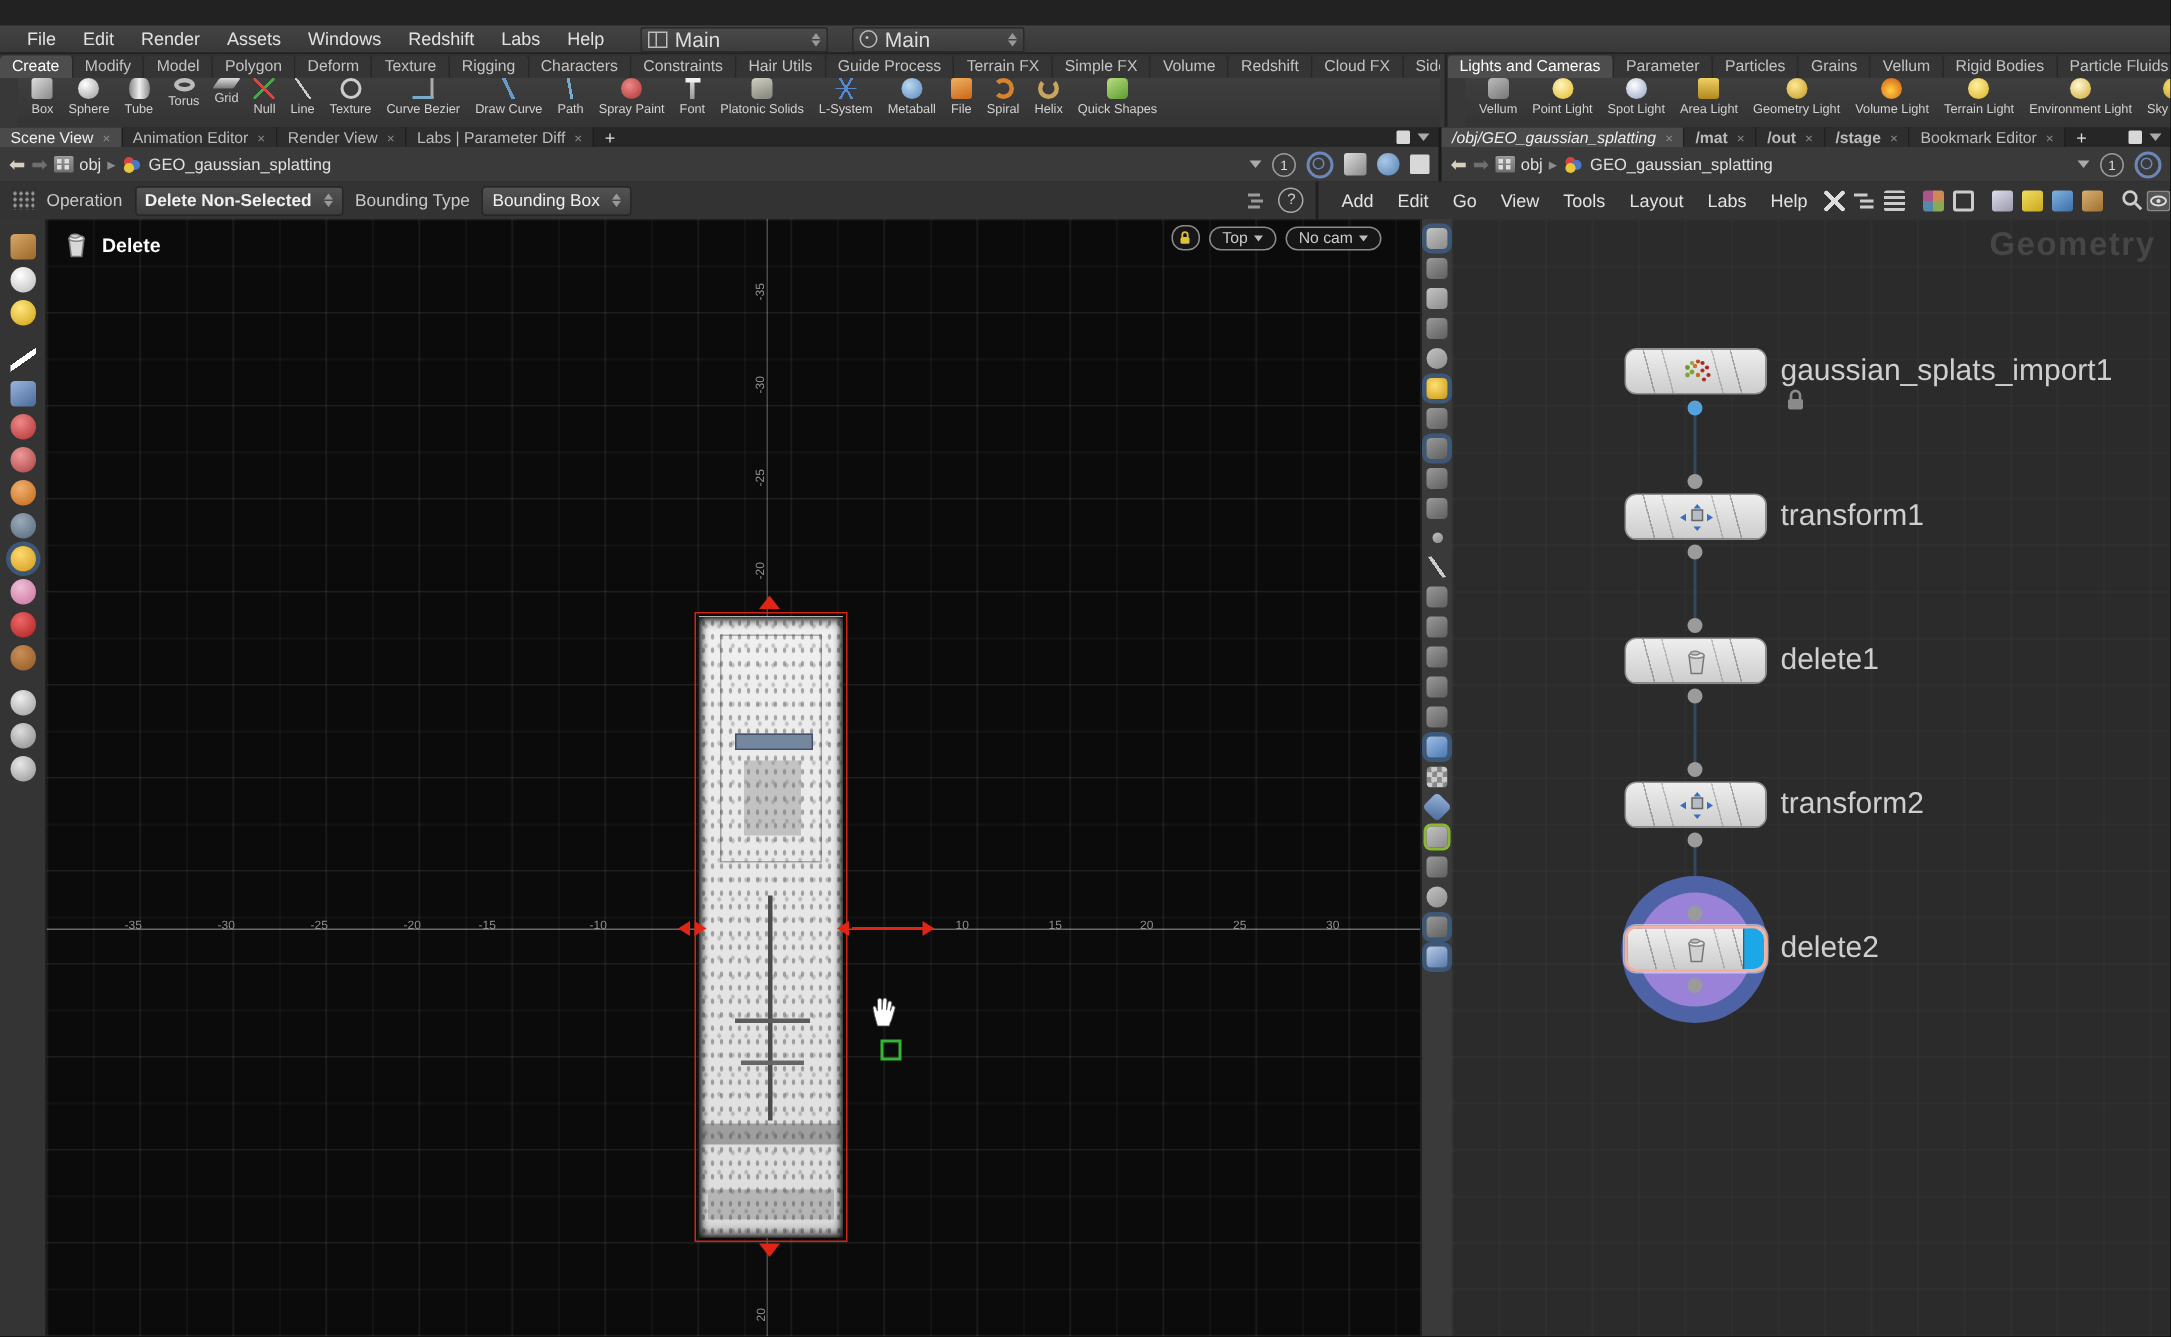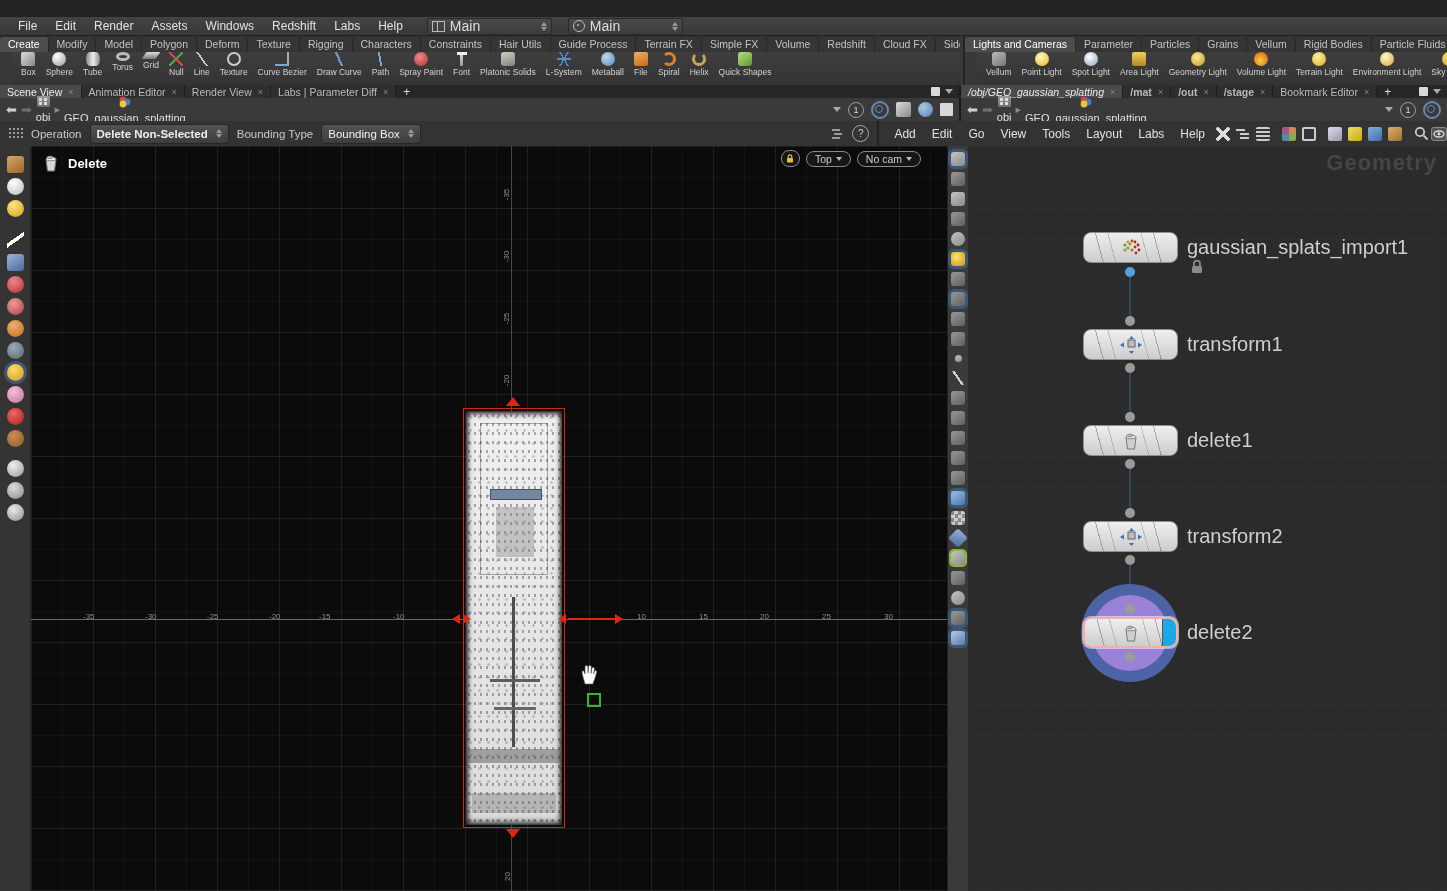--- a/index.html
+++ b/index.html
@@ -49,21 +49,21 @@
   .prend{margin-left:auto;display:flex;align-items:center;gap:5px;padding-right:6px;}
   .wsq{width:9px;height:9px;background:#d8d8d8;border-radius:1px;}
   .caret{width:0;height:0;border-left:4px solid transparent;border-right:4px solid transparent;border-top:5px solid #aaa;}
 
   
   .pathrow{left:0;top:98px;width:1447px;height:23px;background:#3a3a3a;border-bottom:1px solid #242424;display:flex;}
   .pbar{display:flex;align-items:center;height:23px;gap:4px;padding:0 6px;box-sizing:border-box;}
   .navarrow{font-size:13px;line-height:1;}
   .nav-back{color:#d9cfc0;}
   .nav-fwd{color:#6f6f6f;}
-  .obj-chip{display:flex;align-items:center;gap:4px;font-size:11px;color:#e0e0e0;flex-direction:column;}
+  .obj-chip{display:flex;align-items:center;gap:4px;font-size:11px;color:#e0e0e0;}
   .objicon{width:13px;height:11px;background:linear-gradient(#9a9a9a,#6e6e6e);border-radius:1px;position:relative;}
   .objicon:after{content:"";position:absolute;left:2px;top:2px;width:3px;height:3px;background:#ddd;box-shadow:5px 0 0 #ddd,0 4px 0 #ddd,5px 4px 0 #ddd;}
   .chev{color:#8b8b8b;font-size:11px;}
   .badge1{width:14px;height:14px;border:1px solid #9a9a9a;border-radius:50%;display:flex;align-items:center;justify-content:center;font-size:9px;color:#ddd;}
   .target{width:14px;height:14px;border:2px solid #6d86b8;border-radius:50%;position:relative;}
   .target:after{content:"";position:absolute;left:2px;top:2px;width:6px;height:6px;border:1px solid #6d86b8;border-radius:50%;}
 
   
   .toolrow{left:0;top:121px;width:1447px;height:25px;background:#333;display:flex;border-bottom:1px solid #1d1d1d;}
   .lbar{width:961px;display:flex;align-items:center;gap:8px;padding-left:8px;box-sizing:border-box;border-right:2px solid #202020;}

